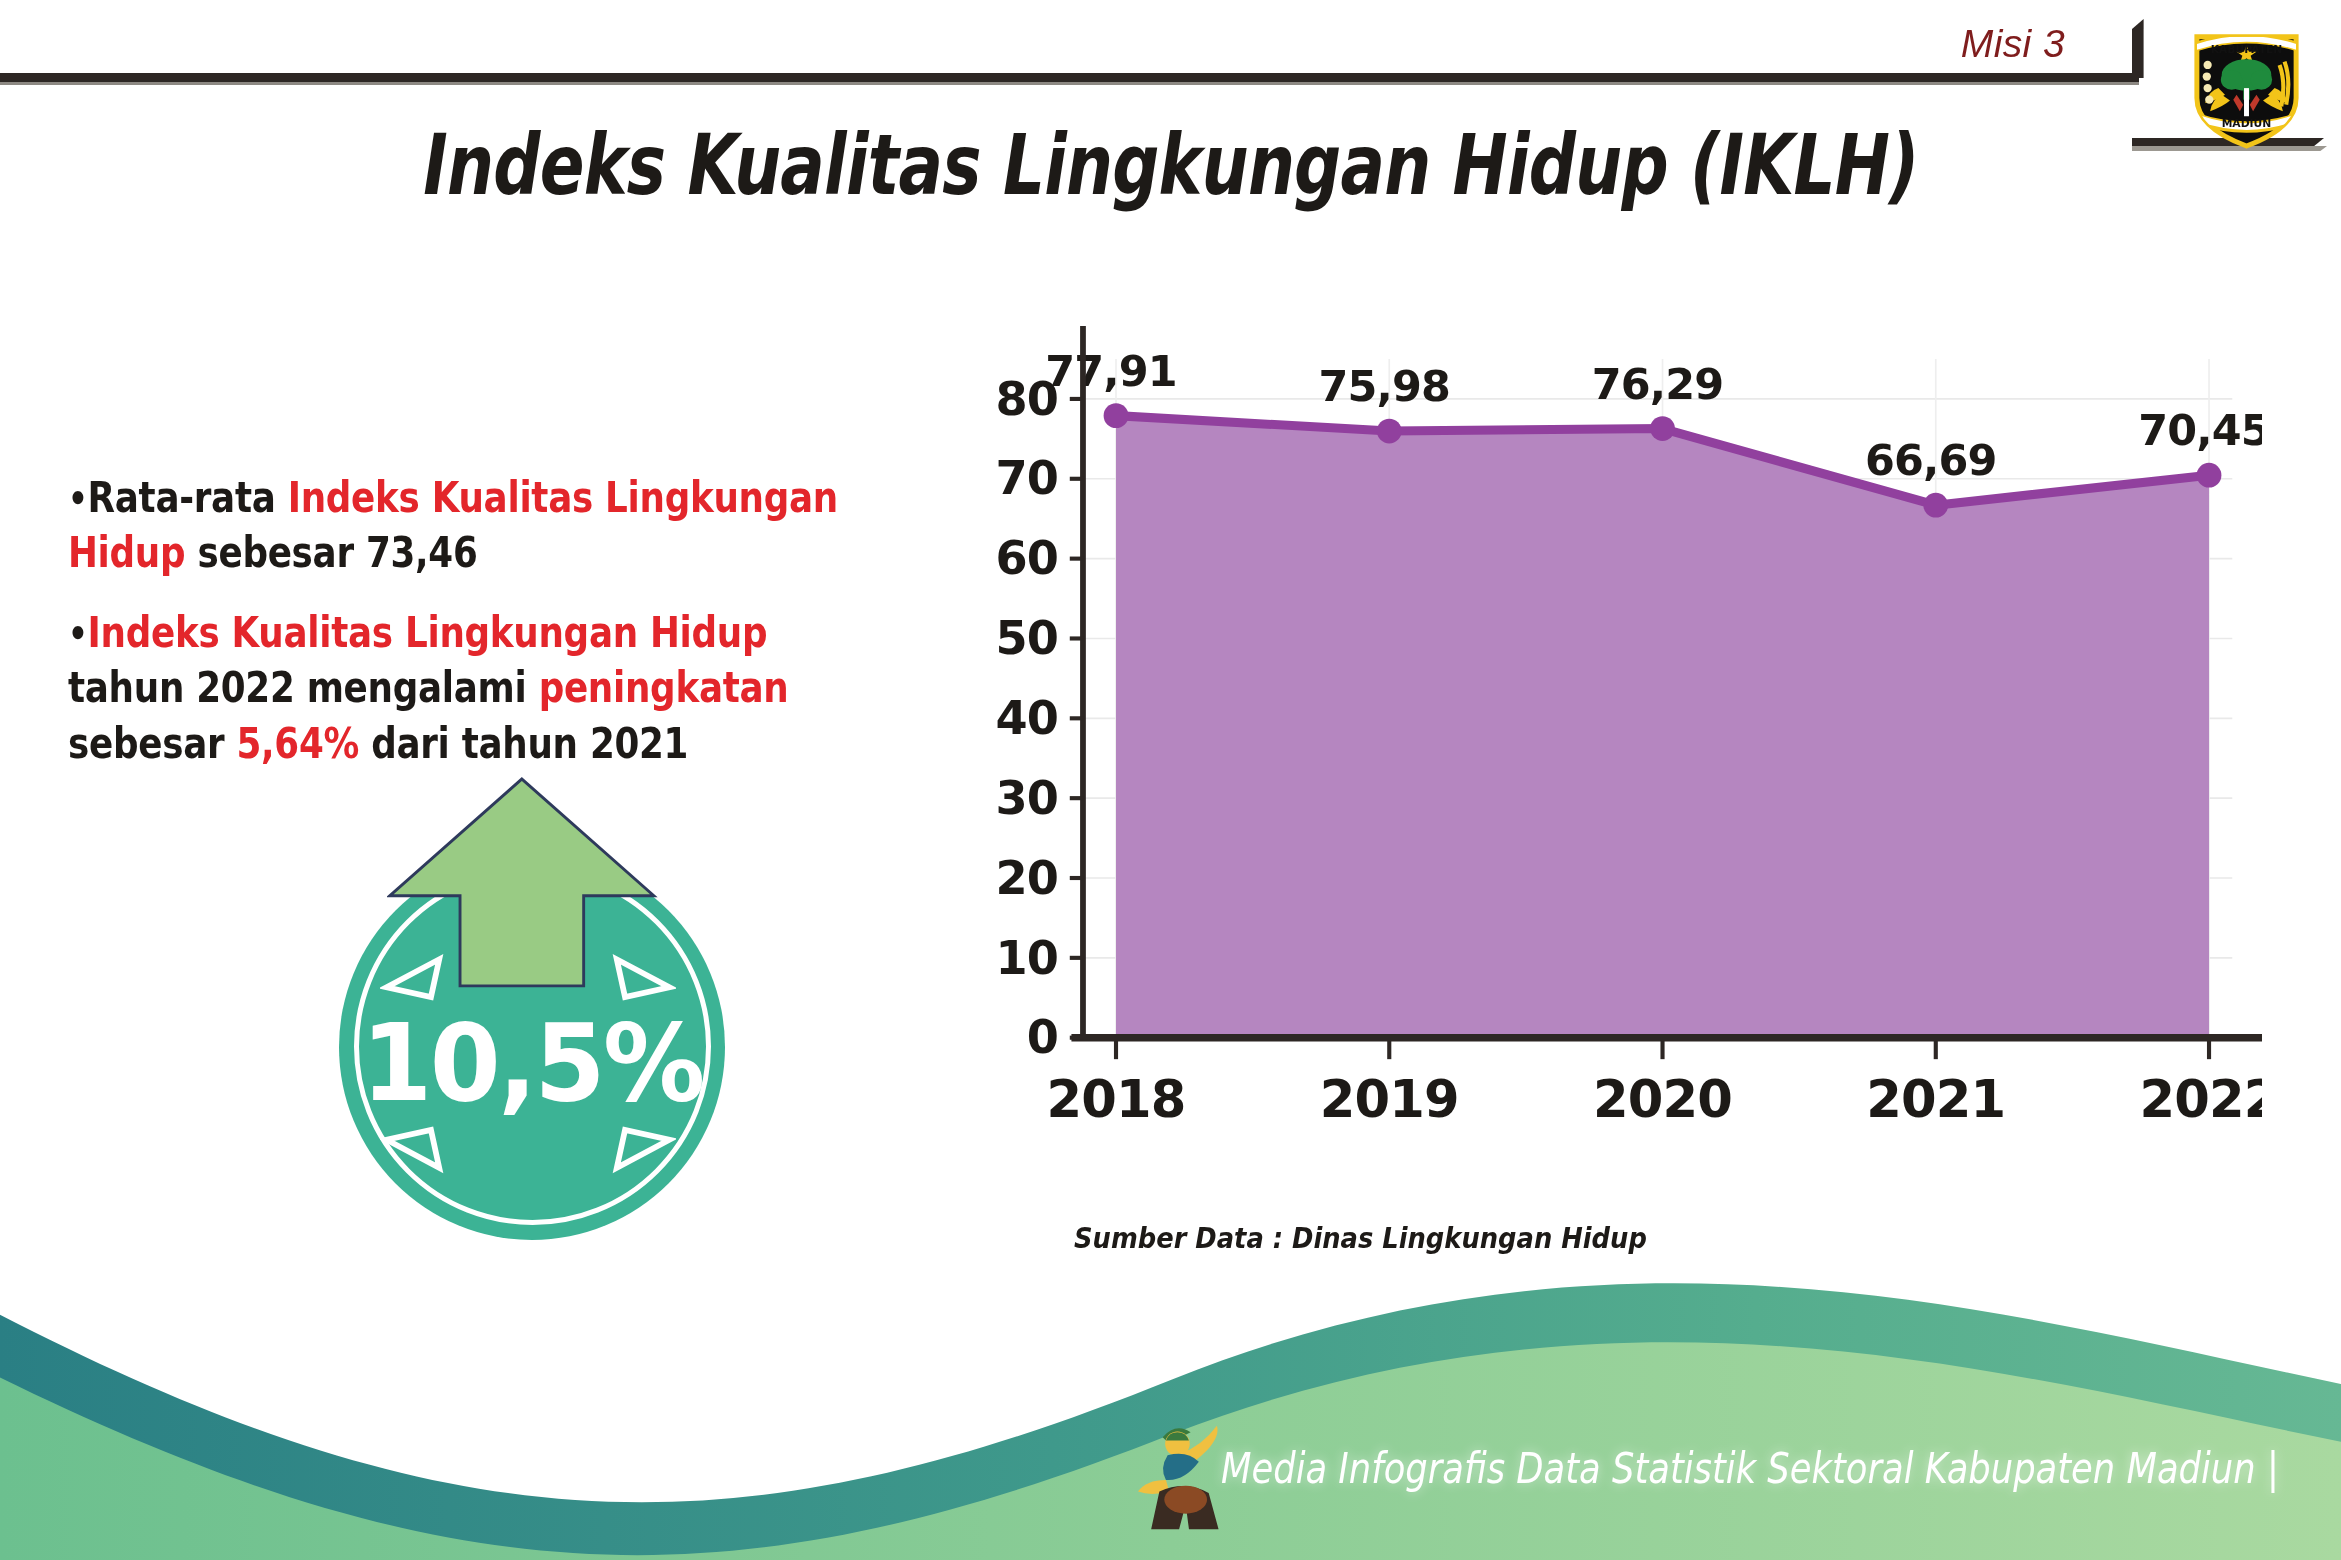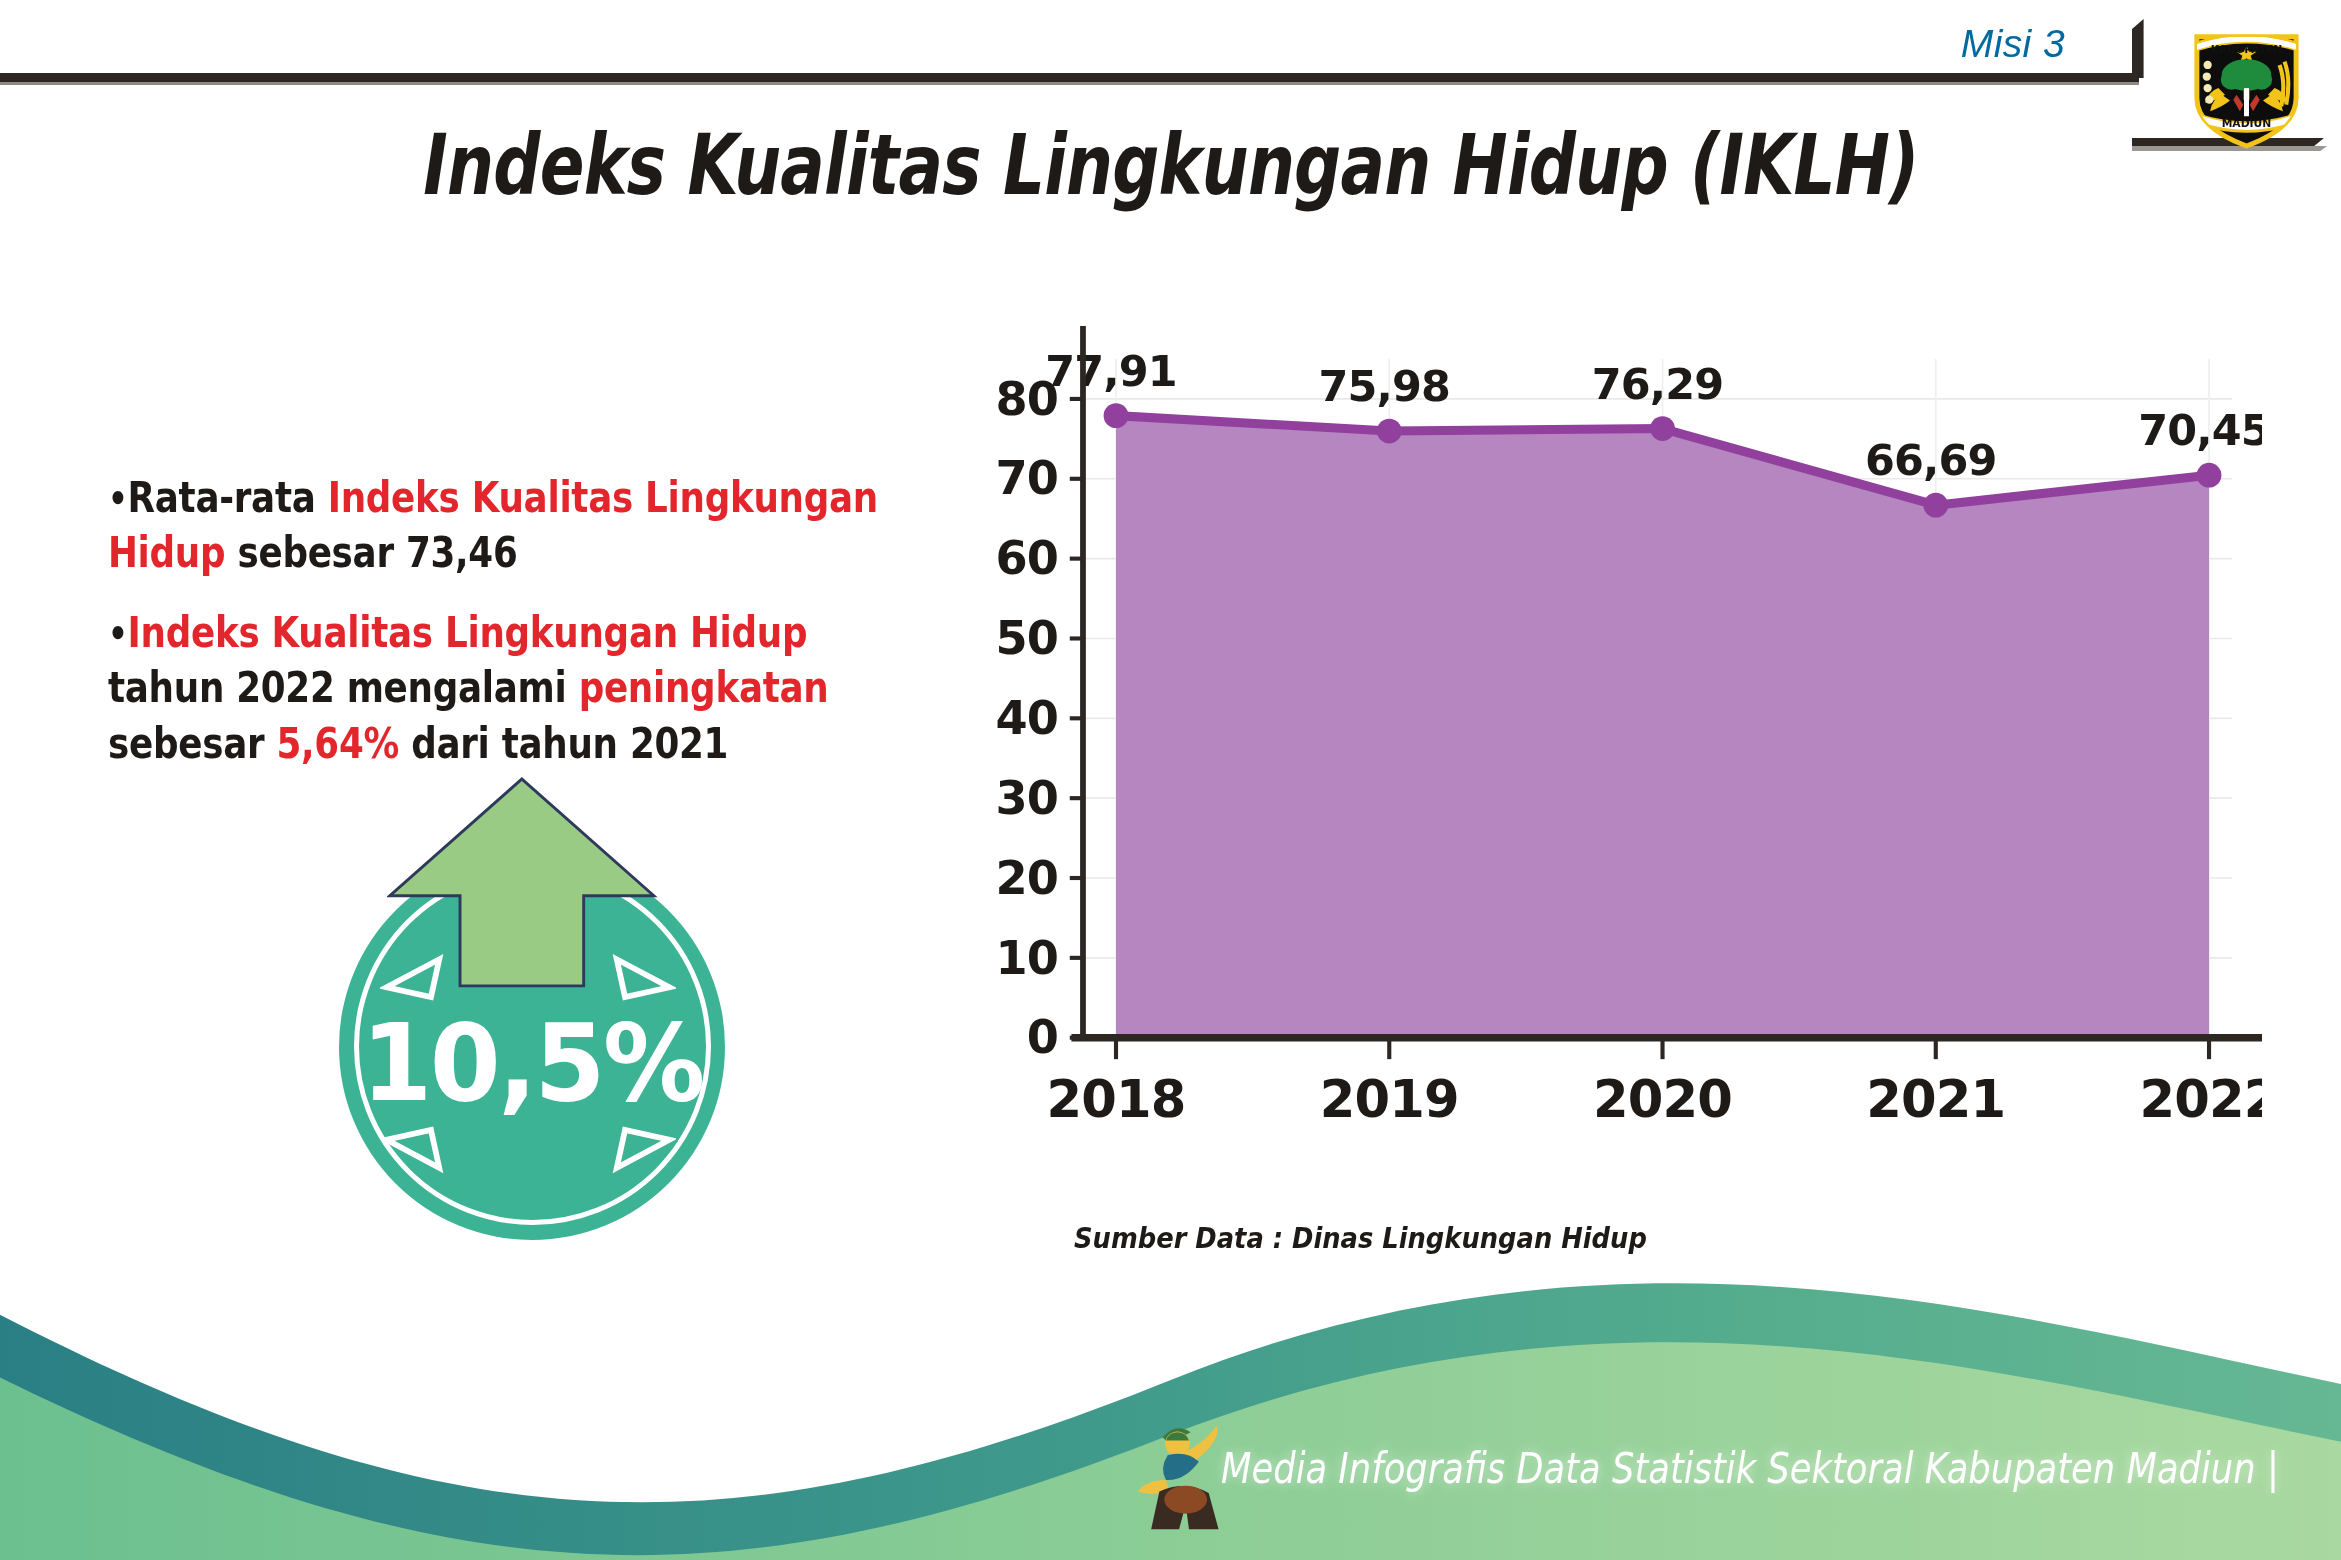--- a/index.html
+++ b/index.html
@@ -19,21 +19,21 @@
   }
   #header-bar-shadow {
     position:absolute; left:0; top:82px;
     width:2139px; height:3.3px;
     background:#8d8983;
   }
   #misi-label {
     position:absolute; right:277px; top:22px;
     font-family:"Liberation Sans", sans-serif;
     font-style:italic; font-size:39px; font-weight:400;
-    color:#0369a1; letter-spacing:0.4px;
+    color:#7f1d1d; letter-spacing:0.4px;
     white-space:nowrap;
   }
   #logo-bracket-v2 {
     position:absolute; left:2132px; top:19px;
     width:11.6px; height:59px;
     background:#2d2724;
     clip-path:polygon(0 10px, 100% 0, 100% 100%, 0 100%);
   }
   #logo-bracket-h {
     position:absolute; left:2132px; top:138px;
@@ -64,21 +64,20 @@
     letter-spacing:-0.8px;
     color:#1d1a17;
     transform:scaleY(1.22) scaleX(0.97);
     transform-origin:center top;
   }
 
   
   #bullets {
     position:absolute; left:68px; top:471px;
     width:851px;
-    margin-left:40px;
   }
   .bullet {
     position:relative;
     font-family:"DejaVu Sans", sans-serif;
     font-size:38px;
     font-weight:600;
     line-height:1.30;
     color:#1d1a17;
     transform:scaleY(1.12) scaleX(0.94);
     transform-origin:left top;

